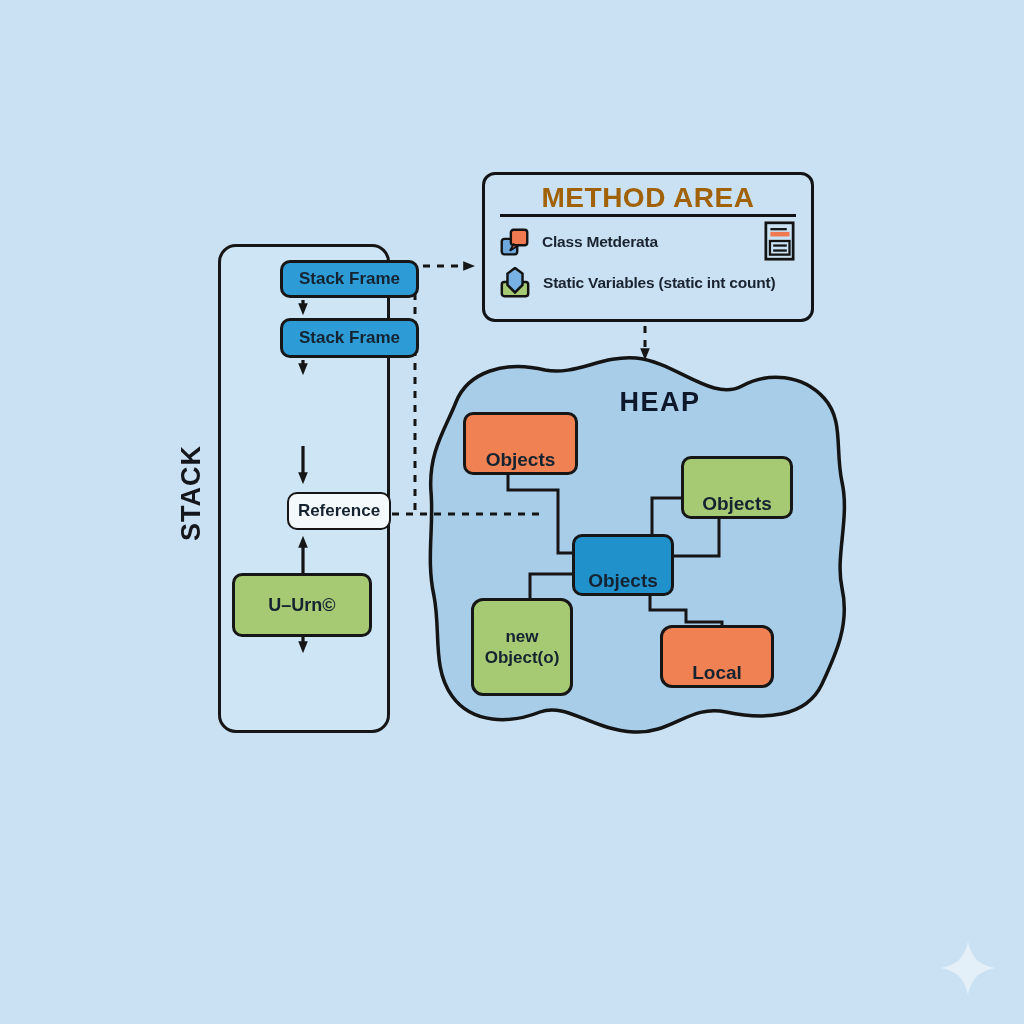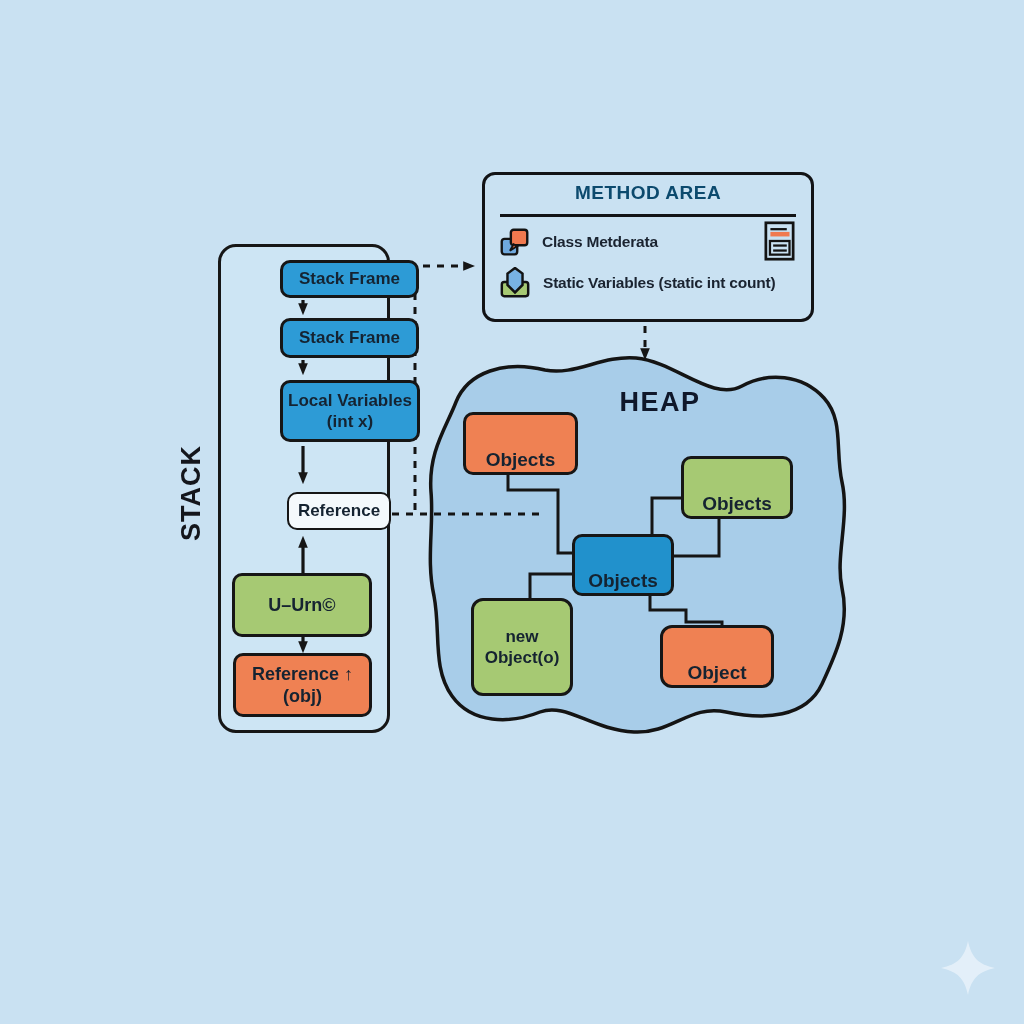--- a/index.html
+++ b/index.html
@@ -38,21 +38,21 @@
     color:#14161c;
   }
 
   .method-area{
     position:absolute;z-index:2;box-sizing:border-box;
     left:482px;top:172px;width:332px;height:150px;
     border:3.5px solid #121316;border-radius:13px;
   }
   .ma-title{
     position:absolute;left:0;right:0;top:7px;text-align:center;
-    font-size:19px;font-weight:800;letter-spacing:.5px;color:#0c4a6e;
+    font-size:28px;font-weight:800;letter-spacing:.5px;color:#a16207;
   }
   .ma-sep{position:absolute;left:15px;right:15px;top:39px;height:3px;background:#121316;}
   .ma-row{position:absolute;left:14px;right:12px;display:flex;align-items:center;gap:12px;}
   .ma-row-1{top:48px;height:38px;}
   .ma-row-2{top:88px;height:40px;}
   .ma-label{font-size:15.5px;font-weight:600;letter-spacing:-.2px;color:#1a2330;white-space:nowrap;}
   .ma-doc{position:absolute;right:16px;top:46px;}
 
   .heap-label{
     position:absolute;z-index:2;left:600px;top:387px;width:120px;text-align:center;
@@ -120,37 +120,29 @@
   <div class="stack-label">STACK</div>
 
   <div class="box blue fs17" style="left:232px;top:260px;width:139px;height:38px;">
     <span>Stack Frame</span>
   </div>
 
   <div class="box blue fs17" style="left:232px;top:318px;width:139px;height:40px;">
     <span>Stack Frame</span>
   </div>
 
-  <div class="box blue fs17" style="left:232px;top:380px;width:140px;height:62px;">
-    <span>Local Variables</span>
-    <span class="line2">(int x)</span>
-  </div>
 
   <div class="box white fs17" style="left:251px;top:492px;width:104px;height:38px;font-weight:600;">
     <span>Reference</span>
   </div>
 
   <div class="box green fs18" style="left:232px;top:573px;width:140px;height:64px;">
     <span>U–Urn©</span>
   </div>
 
-  <div class="box orange fs18" style="left:233px;top:653px;width:139px;height:64px;">
-    <span>Reference ↑</span>
-    <span class="line2">(obj)</span>
-  </div>
 
   <div class="method-area">
     <div class="ma-title">METHOD AREA</div>
     <div class="ma-sep"></div>
 
     <div class="ma-row ma-row-1">
       <svg width="31" height="31" viewBox="0 0 34 34">
         <rect x="3" y="13" width="17" height="17" rx="3" fill="#6fa8dd" stroke="#131313" stroke-width="2.6"></rect>
         <rect x="13" y="3" width="18" height="17" rx="3" fill="#f0794f" stroke="#131313" stroke-width="2.6"></rect>
         <path d="M16,19 L12,26 L20,21 Z" fill="#f0794f" stroke="#131313" stroke-width="2"></path>
@@ -189,17 +181,17 @@
   <div class="box blue-deep fs20" style="left:572px;top:534px;width:102px;height:62px;">
     <span>Objects</span>
   </div>
 
   <div class="box green fs17" style="left:471px;top:598px;width:102px;height:98px;border-radius:12px;font-weight:600;">
     <span>new</span>
     <span class="line2">Object(o)</span>
   </div>
 
   <div class="box orange fs20" style="left:660px;top:625px;width:114px;height:63px;border-radius:12px;">
-    <span>Object</span>
+    <span>Local</span>
   </div>
 
 
 </div>
 
 </body></html>

